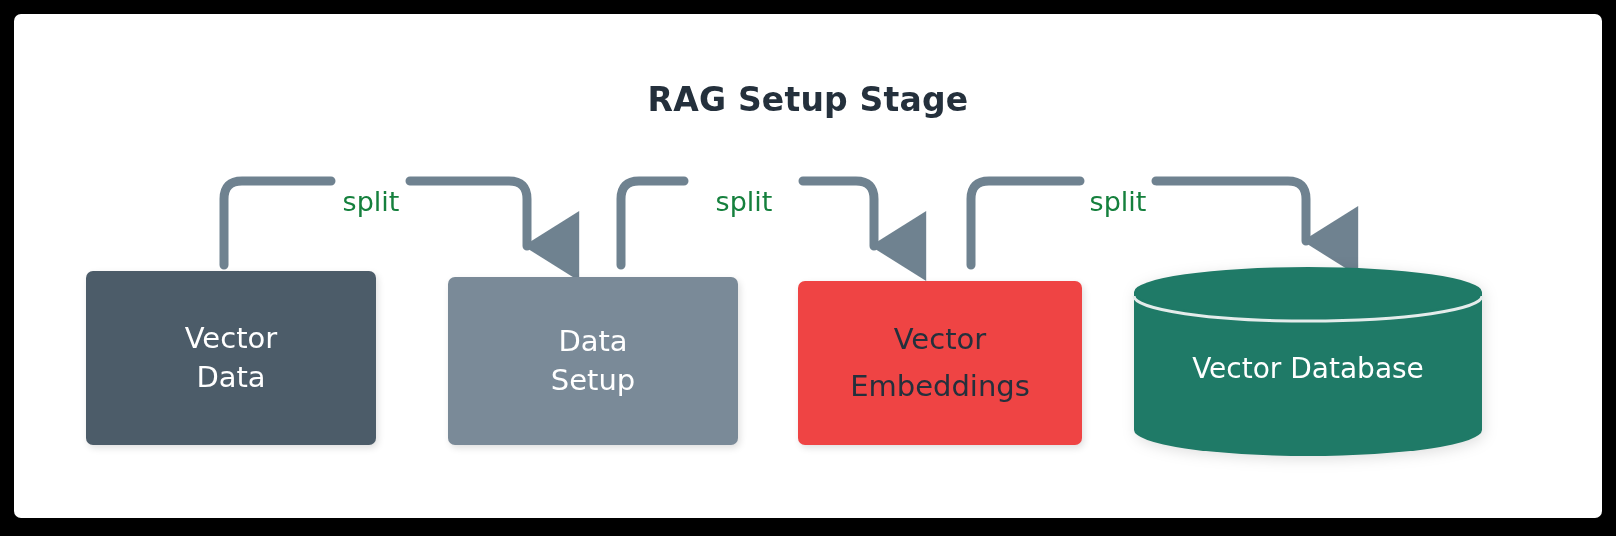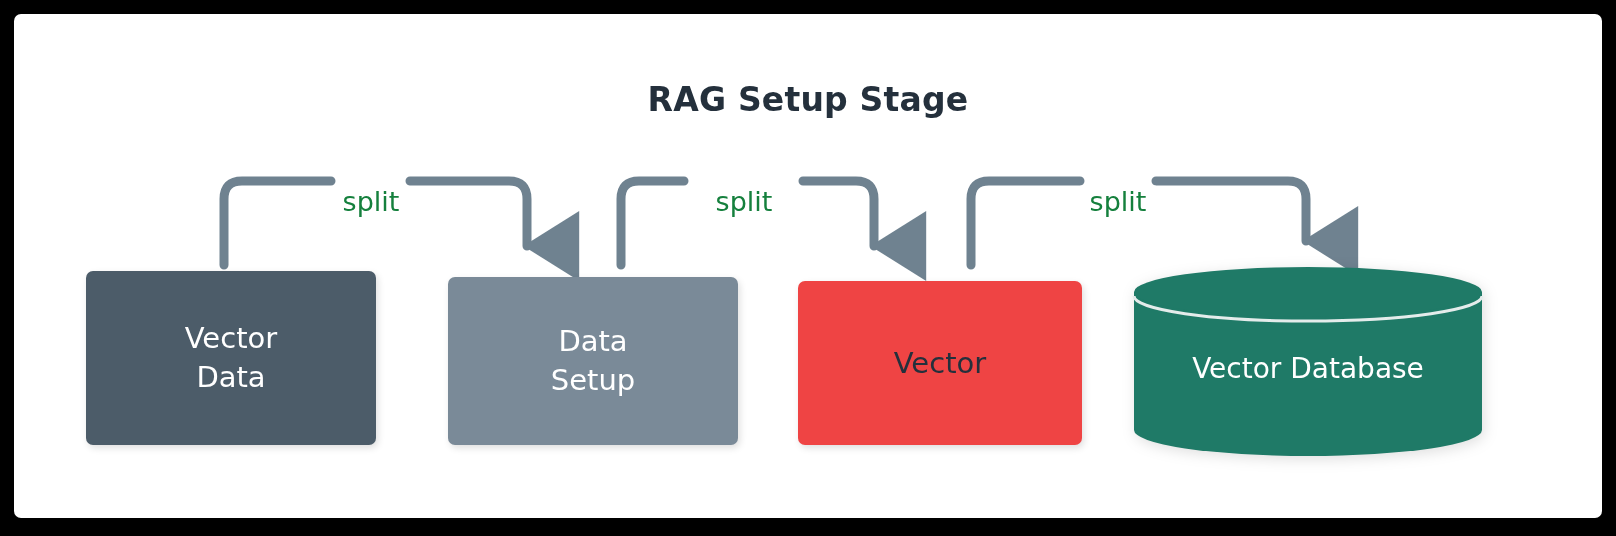--- a/index.html
+++ b/index.html
@@ -169,20 +169,21 @@
       <span class="ln">Data</span>
     </div>
 
     <div class="node" id="node-chunks">
       <span class="ln">Data</span>
       <span class="ln">Setup</span>
     </div>
 
     <div class="node" id="node-embeddings">
       <span class="ln">Vector</span>
+      <span class="ln">Embeddings</span>
     </div>
 
     <div id="node-db">
       <svg class="cyl-svg" viewBox="0 0 352 190" width="352" height="190">
         <path d="M 2 26 L 2 164 A 174 26 0 0 0 350 164 L 350 26 Z" fill="#1f7a67"></path>
         <ellipse cx="176" cy="26" rx="174" ry="25" fill="#1f7a67"></ellipse>
         <path d="M 2 30 A 174 25 0 0 0 350 30" fill="none" stroke="#e4eceb" stroke-width="3"></path>
       </svg>
       <div class="cyl-label">Vector Database</div>
     </div>

